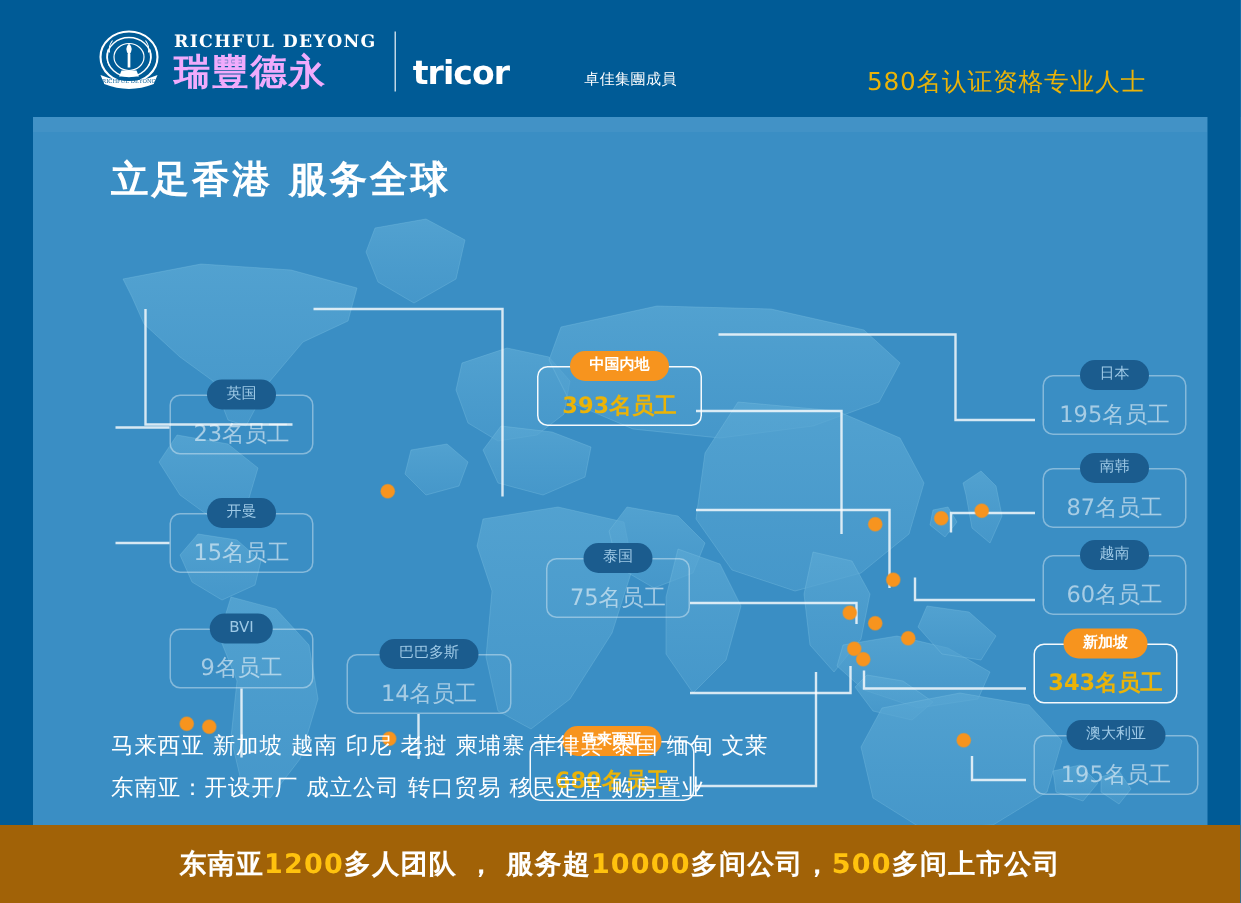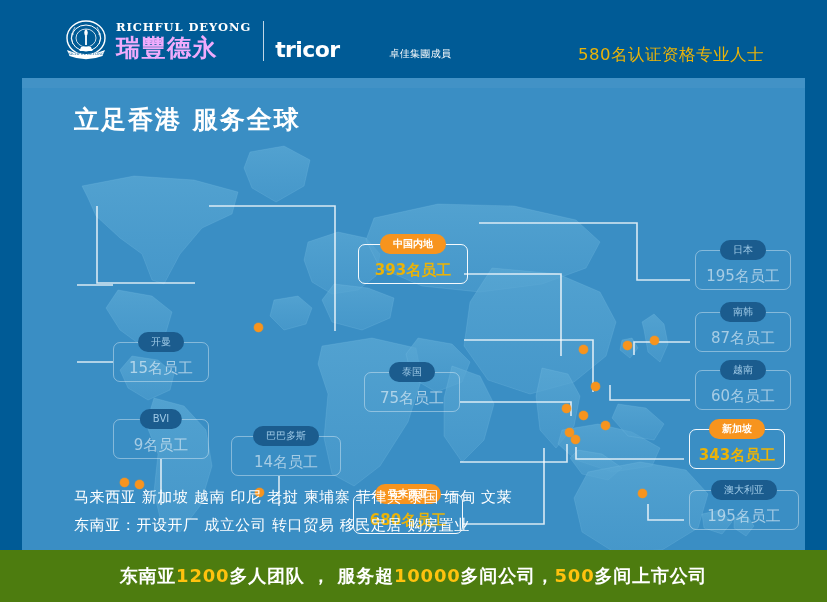--- a/index.html
+++ b/index.html
@@ -65,21 +65,21 @@
   .lbl.hot .pill{background:#f7941e;color:#ffffff;font-weight:bold;}
   .lbl.hot .cnt{color:#eab308;font-weight:bold;}
 
   .lbl.w110,.lbl.w110 .box{width:110px;}
 
   
   .blines{position:absolute;left:52px;top:385px;}
   .bline{color:#ffffff;font-size:15px;line-height:28px;letter-spacing:.6px;white-space:nowrap;}
 
   
-  .footer{position:absolute;left:0;top:550px;width:827px;height:52px;background:#4d7c0f;
+  .footer{position:absolute;left:0;top:550px;width:827px;height:52px;background:#a16207;
           display:flex;align-items:center;justify-content:center;}
   .footer-txt{color:#ffffff;font-size:18px;font-weight:bold;letter-spacing:.8px;}
   .footer-txt em{font-style:normal;color:#ffc20e;}
 </style>
 </head>
 <body>
 
 <div id="root">
 
   <div class="header">
@@ -214,20 +214,26 @@
       <div class="dot" style="left: 556.5px; top: 266.5px;"></div>
       <div class="dot" style="left: 600.5px; top: 262.5px;"></div>
       <div class="dot" style="left: 627.5px; top: 257.5px;"></div>
       <div class="dot" style="left: 568.5px; top: 303.5px;"></div>
       <div class="dot" style="left: 539.5px; top: 325.5px;"></div>
       <div class="dot" style="left: 556.5px; top: 332.5px;"></div>
       <div class="dot" style="left: 578.5px; top: 342.5px;"></div>
       <div class="dot" style="left: 542.5px; top: 349.5px;"></div>
       <div class="dot" style="left: 548.5px; top: 356.5px;"></div>
       <div class="dot" style="left: 615.5px; top: 410.5px;"></div>
+      <div class="lbl muted" style="left: 91px; top: 185px;">
+        <div class="box">
+          <div class="pill">英国</div>
+          <div class="cnt">23名员工</div>
+        </div>
+      </div>
       <div class="lbl muted" style="left: 91px; top: 264px;">
         <div class="box">
           <div class="pill">开曼</div>
           <div class="cnt">15名员工</div>
         </div>
       </div>
       <div class="lbl muted" style="left: 91px; top: 341px;">
         <div class="box">
           <div class="pill">BVI</div>
           <div class="cnt">9名员工</div>

